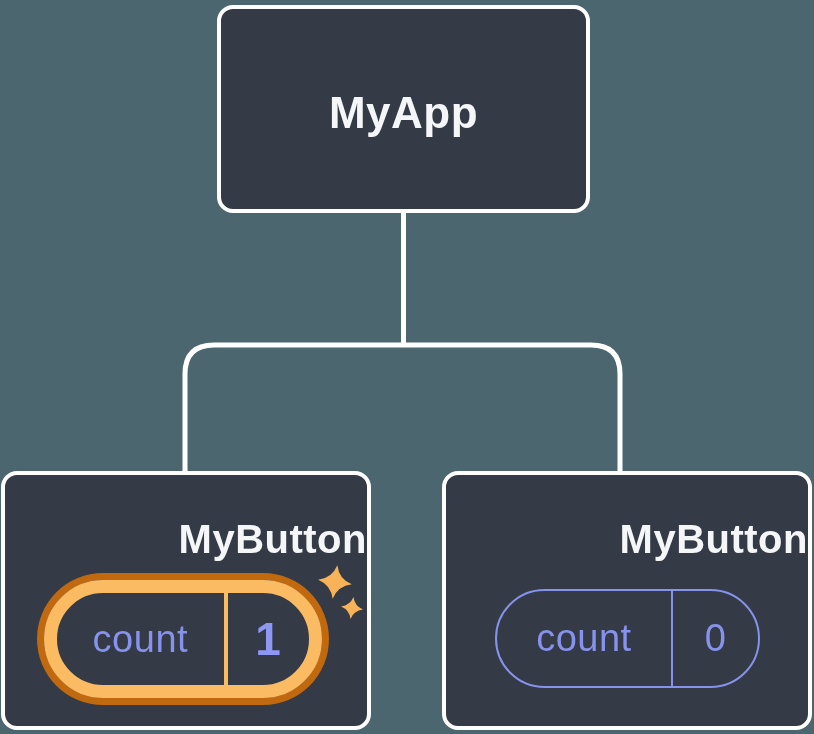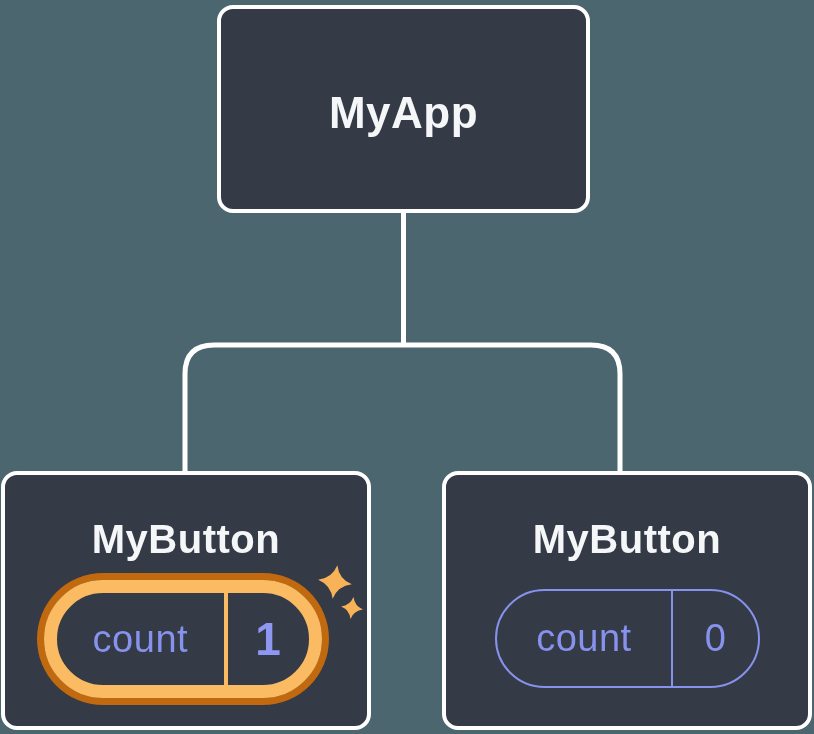--- a/index.html
+++ b/index.html
@@ -50,21 +50,21 @@
     color:var(--text);
     font-size:44px;
     font-weight:600;
     letter-spacing:0.5px;
   }
   .card-child-left{ left:1px;top:471px;width:370px;height:259px; }
   .card-child-right{ left:442px;top:471px;width:370px;height:259px; }
   .child-title{
     position:absolute;
     top:42px;left:0;right:0;
-    text-align:center;
+    text-align:right;
     color:var(--text);
     font-size:40px;
     font-weight:600;
     letter-spacing:0.5px;
   }
   .pill{
     position:absolute;
     display:flex;
     align-items:stretch;
     border-radius:999px;

